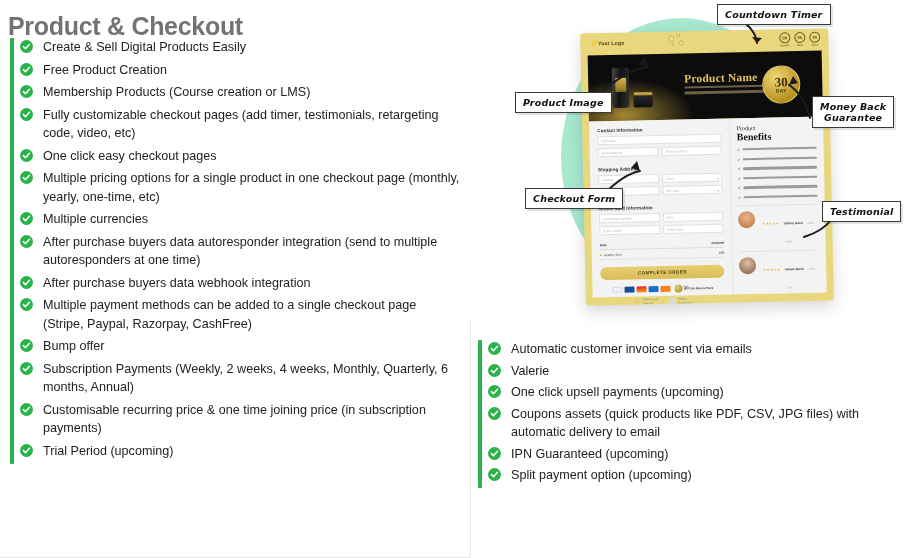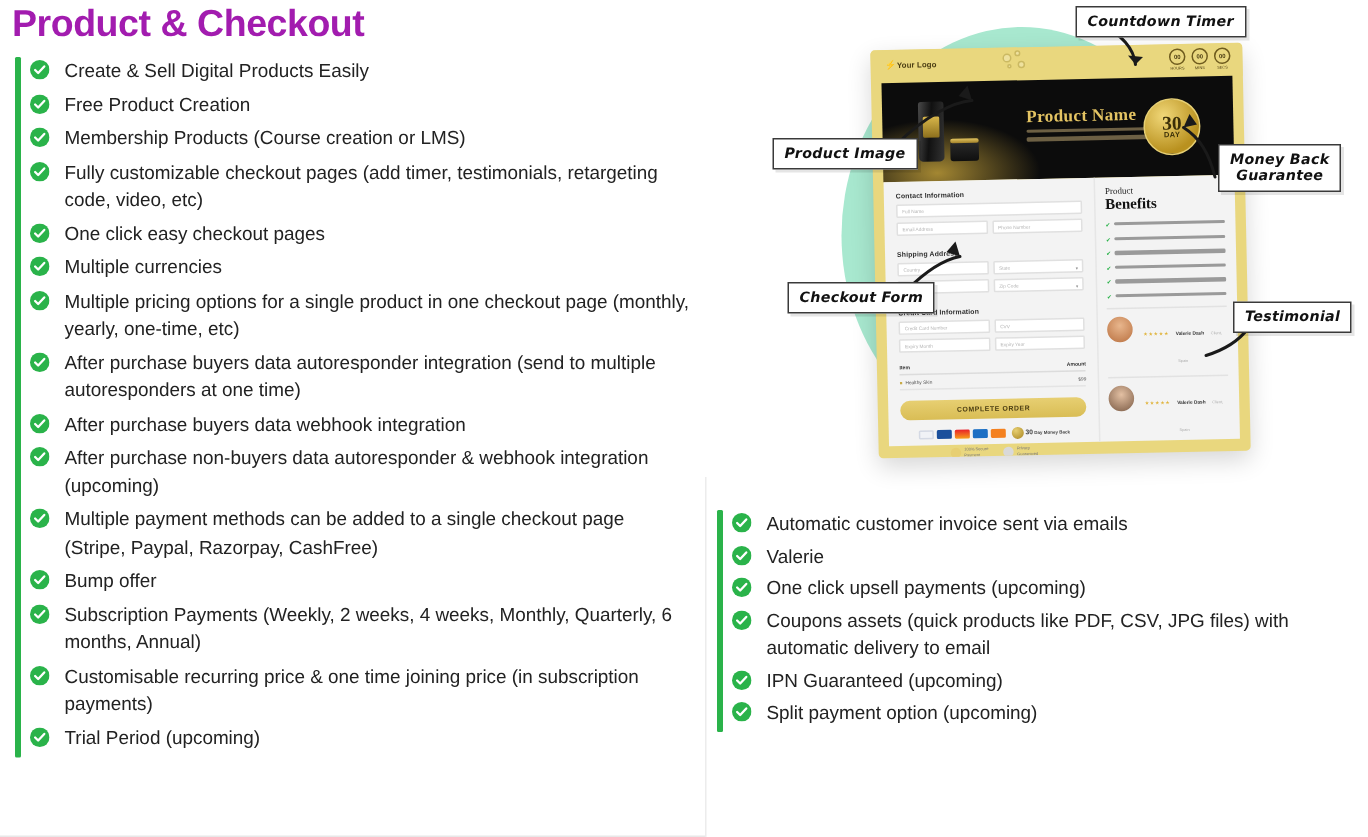--- a/index.html
+++ b/index.html
@@ -6,23 +6,23 @@
   html, body {
     width: 912px; height: 558px;
     background: #ffffff;
     font-family: "Liberation Sans", sans-serif;
     overflow: hidden;
   }
   .page { position: relative; width: 912px; height: 558px; background:#fff; }
 
   
   .page-title {
-    position: absolute; left: 8px; top: 0;
+    position: absolute; left: 8px; top: 10px;
     font-size: 25px; font-weight: 700; letter-spacing: -0.3px;
-    color: #a21caf; line-height: 32px;
+    color: #737373; line-height: 32px;
   }
 
   
   .feature-col { position: absolute; }
   .feature-col .rail {
     position: absolute; left: 0; top: 0; bottom: 0;
     width: 4px; background: #2ab34a; border-radius: 1px;
   }
   .feature-list { list-style: none; }
   .feature-item {
@@ -287,57 +287,48 @@
         </span>
         <span>One click easy checkout pages</span>
       </li>
       <li class="feature-item">
         <span class="check-icon">
           <svg width="13" height="13" viewBox="0 0 16 16">
               <circle cx="8" cy="8" r="8" fill="#2ab34a"></circle>
               <path d="M4.2 8.2l2.5 2.5 5-5.4" stroke="#fff" stroke-width="1.9" fill="none" stroke-linecap="round" stroke-linejoin="round"></path>
             </svg>
         </span>
+        <span>Multiple pricing options for a single product in one checkout page (monthly, yearly, one-time, etc)</span>
+      </li>
+      <li class="feature-item">
+        <span class="check-icon">
+          <svg width="13" height="13" viewBox="0 0 16 16">
+              <circle cx="8" cy="8" r="8" fill="#2ab34a"></circle>
+              <path d="M4.2 8.2l2.5 2.5 5-5.4" stroke="#fff" stroke-width="1.9" fill="none" stroke-linecap="round" stroke-linejoin="round"></path>
+            </svg>
+        </span>
         <span>Multiple currencies</span>
       </li>
       <li class="feature-item">
         <span class="check-icon">
           <svg width="13" height="13" viewBox="0 0 16 16">
               <circle cx="8" cy="8" r="8" fill="#2ab34a"></circle>
               <path d="M4.2 8.2l2.5 2.5 5-5.4" stroke="#fff" stroke-width="1.9" fill="none" stroke-linecap="round" stroke-linejoin="round"></path>
             </svg>
         </span>
-        <span>Multiple pricing options for a single product in one checkout page (monthly, yearly, one-time, etc)</span>
-      </li>
-      <li class="feature-item">
-        <span class="check-icon">
-          <svg width="13" height="13" viewBox="0 0 16 16">
-              <circle cx="8" cy="8" r="8" fill="#2ab34a"></circle>
-              <path d="M4.2 8.2l2.5 2.5 5-5.4" stroke="#fff" stroke-width="1.9" fill="none" stroke-linecap="round" stroke-linejoin="round"></path>
-            </svg>
-        </span>
         <span>After purchase buyers data autoresponder integration (send to multiple autoresponders at one time)</span>
       </li>
       <li class="feature-item">
         <span class="check-icon">
           <svg width="13" height="13" viewBox="0 0 16 16">
               <circle cx="8" cy="8" r="8" fill="#2ab34a"></circle>
               <path d="M4.2 8.2l2.5 2.5 5-5.4" stroke="#fff" stroke-width="1.9" fill="none" stroke-linecap="round" stroke-linejoin="round"></path>
             </svg>
         </span>
         <span>After purchase buyers data webhook integration</span>
-      </li>
-      <li class="feature-item">
-        <span class="check-icon">
-          <svg width="13" height="13" viewBox="0 0 16 16">
-              <circle cx="8" cy="8" r="8" fill="#2ab34a"></circle>
-              <path d="M4.2 8.2l2.5 2.5 5-5.4" stroke="#fff" stroke-width="1.9" fill="none" stroke-linecap="round" stroke-linejoin="round"></path>
-            </svg>
-        </span>
-        <span>After purchase non-buyers data autoresponder &amp; webhook integration (upcoming)</span>
       </li>
       <li class="feature-item">
         <span class="check-icon">
           <svg width="13" height="13" viewBox="0 0 16 16">
               <circle cx="8" cy="8" r="8" fill="#2ab34a"></circle>
               <path d="M4.2 8.2l2.5 2.5 5-5.4" stroke="#fff" stroke-width="1.9" fill="none" stroke-linecap="round" stroke-linejoin="round"></path>
             </svg>
         </span>
         <span>Multiple payment methods can be added to a single checkout page (Stripe, Paypal, Razorpay, CashFree)</span>
       </li>

